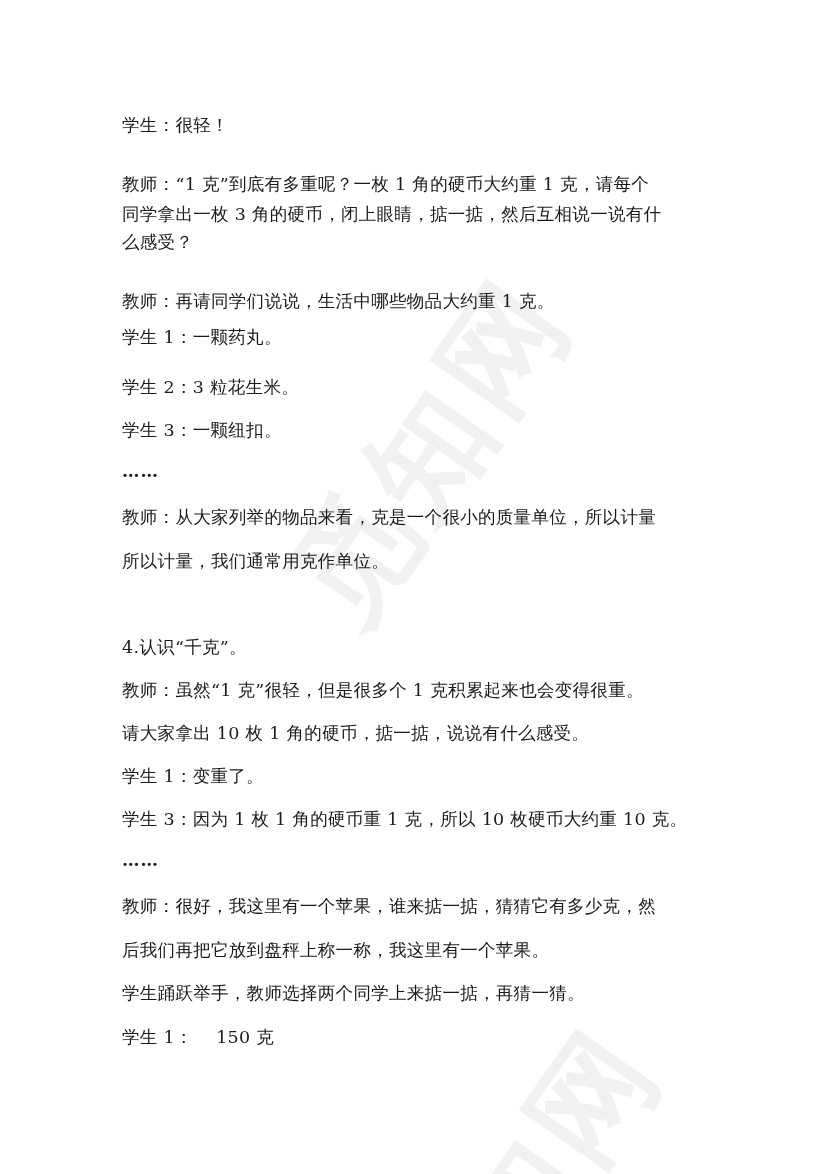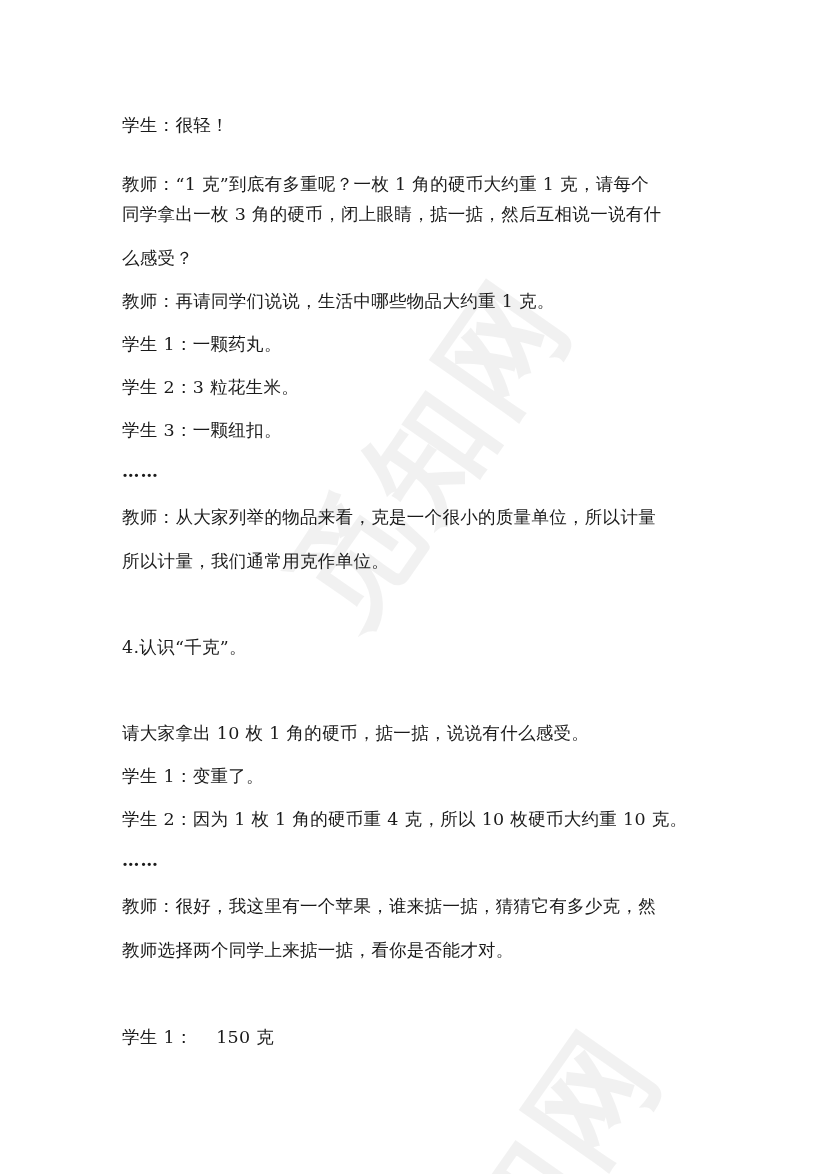--- a/index.html
+++ b/index.html
@@ -54,30 +54,32 @@
 <body>
 
 <div class="page">
 
   <div class="watermark wm1">觅知网</div>
   <div class="watermark wm2">觅知网</div>
 
   <div class="line" style="top:114px">学生：很轻！</div>
   <div class="line" style="top:173px">教师：“1 克”到底有多重呢？一枚 1 角的硬币大约重 1 克，请每个</div>
   <div class="line" style="top:203px">同学拿出一枚 3 角的硬币，闭上眼睛，掂一掂，然后互相说一说有什</div>
-  <div class="line" style="top:247px">么感受？</div>
+  <div class="line" style="top:231px">么感受？</div>
   <div class="line" style="top:290px">教师：再请同学们说说，生活中哪些物品大约重 1 克。</div>
-  <div class="line" style="top:333px">学生 1：一颗药丸。</div>
+  <div class="line" style="top:326px">学生 1：一颗药丸。</div>
   <div class="line" style="top:376px">学生 2：3 粒花生米。</div>
   <div class="line" style="top:419px">学生 3：一颗纽扣。</div>
   <div class="line ellipsis" style="top:460px">……</div>
   <div class="line" style="top:506px">教师：从大家列举的物品来看，克是一个很小的质量单位，所以计量</div>
   <div class="line" style="top:550px">所以计量，我们通常用克作单位。</div>
   <div class="line" style="top:636px">4.认识“千克”。</div>
+  <div class="line" style="top:679px">教师：虽然“1 克”很轻，但是很多个 1 克积累起来也会变得很重。</div>
   <div class="line" style="top:722px">请大家拿出 10 枚 1 角的硬币，掂一掂，说说有什么感受。</div>
   <div class="line" style="top:765px">学生 1：变重了。</div>
-  <div class="line" style="top:808px">学生 2：因为 1 枚 1 角的硬币重 4 克，所以 10 枚硬币大约重 10 克。</div>
+  <div class="line" style="top:808px">学生 3：因为 1 枚 1 角的硬币重 1 克，所以 10 枚硬币大约重 10 克。</div>
   <div class="line ellipsis" style="top:849px">……</div>
   <div class="line" style="top:895px">教师：很好，我这里有一个苹果，谁来掂一掂，猜猜它有多少克，然</div>
-  <div class="line" style="top:939px">教师选择两个同学上来掂一掂，看你是否能才对。</div>
+  <div class="line" style="top:939px">后我们再把它放到盘秤上称一称，我这里有一个苹果。</div>
+  <div class="line" style="top:982px">学生踊跃举手，教师选择两个同学上来掂一掂，再猜一猜。</div>
   <div class="line" style="top:1026px; white-space:pre">学生 1：    150 克</div>
 
 </div>
 
 </body></html>

